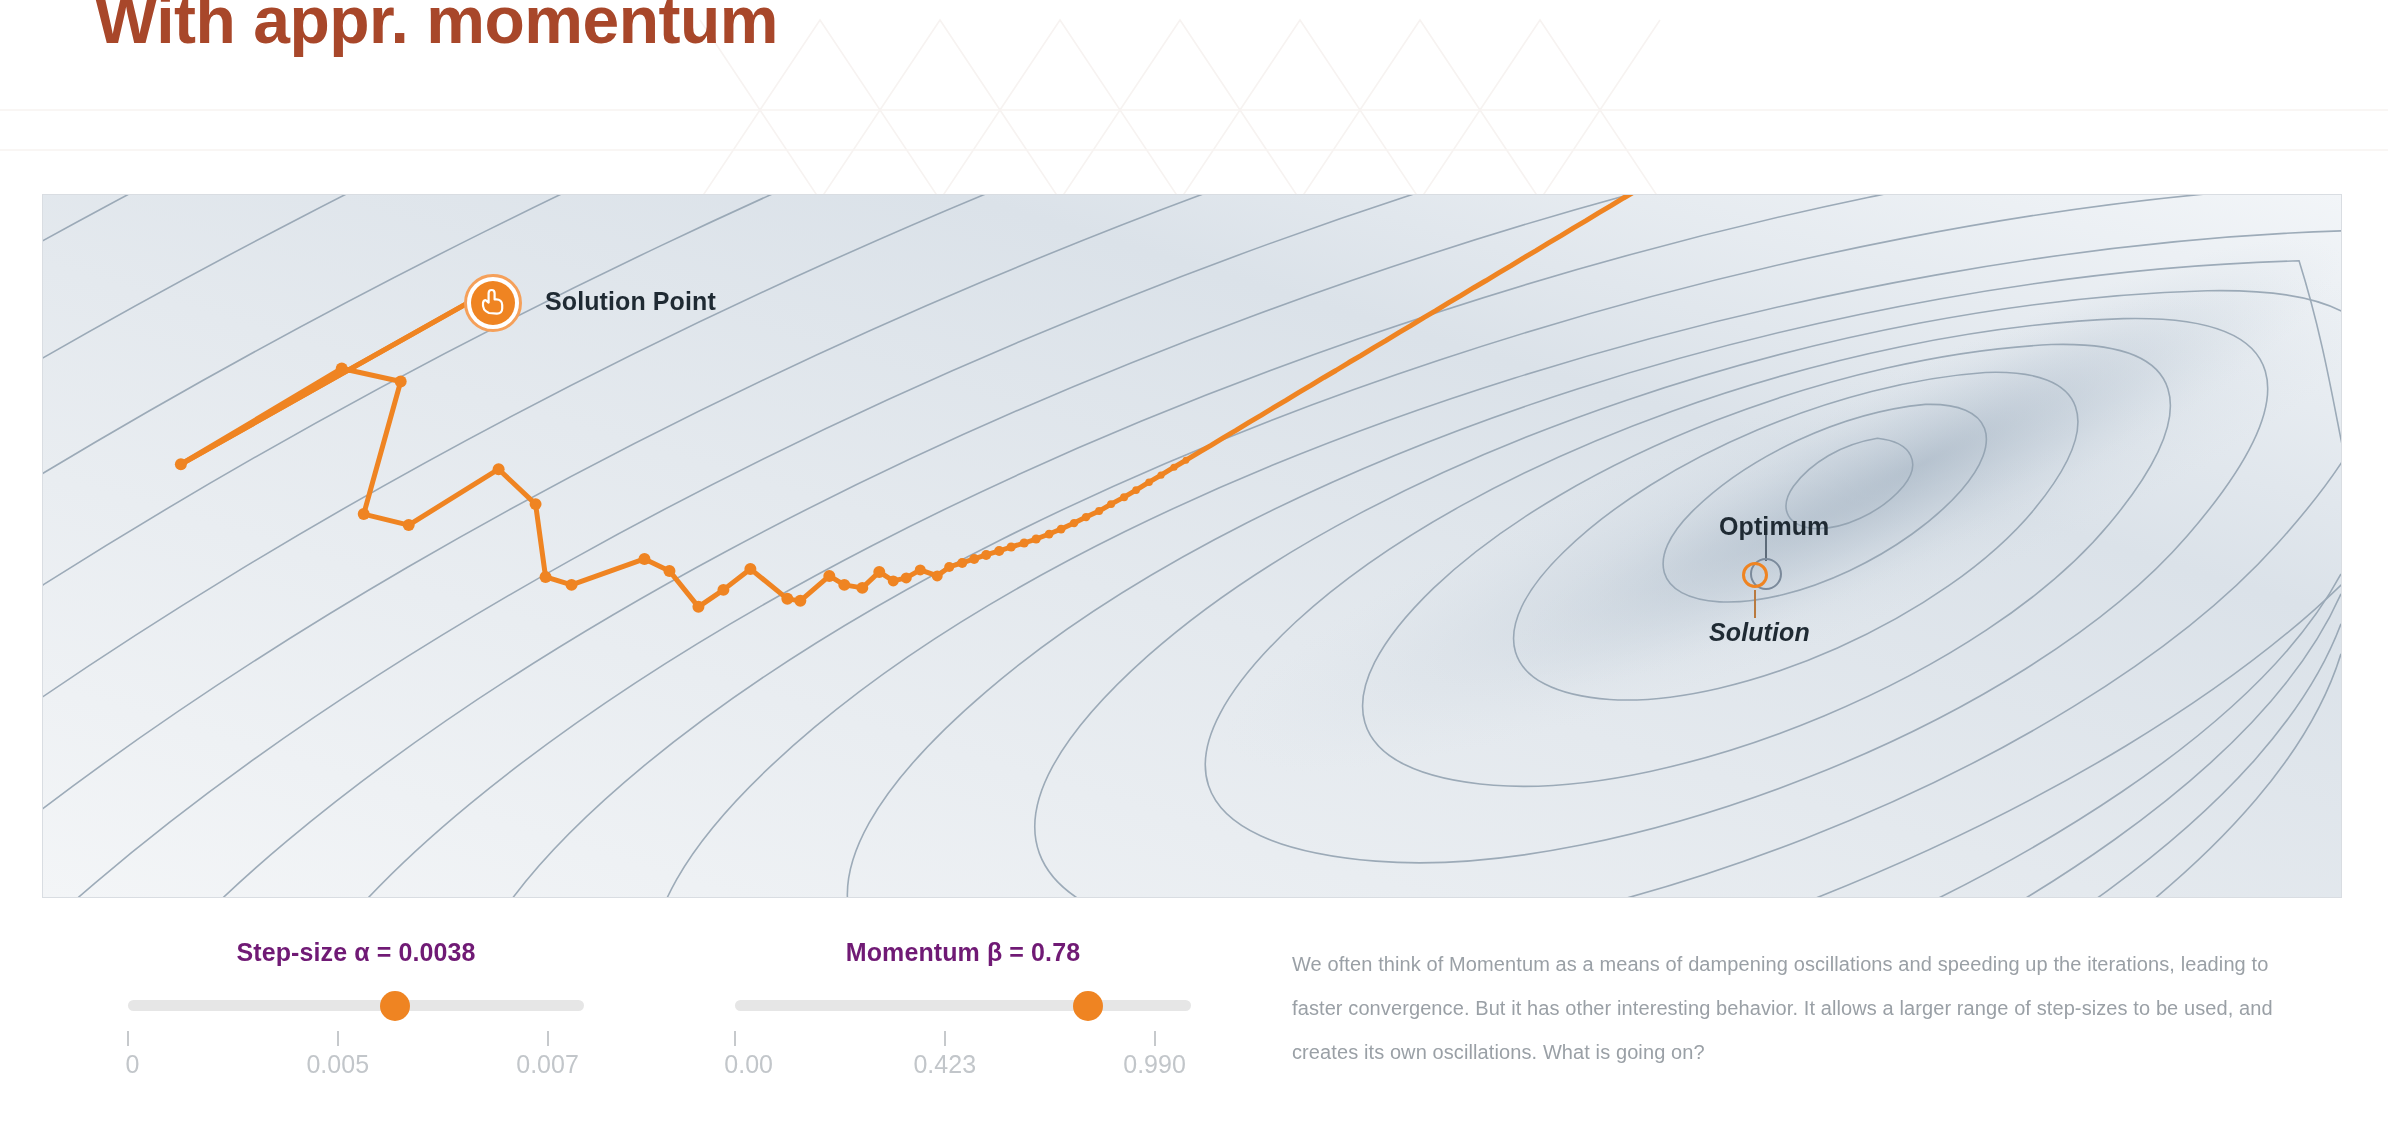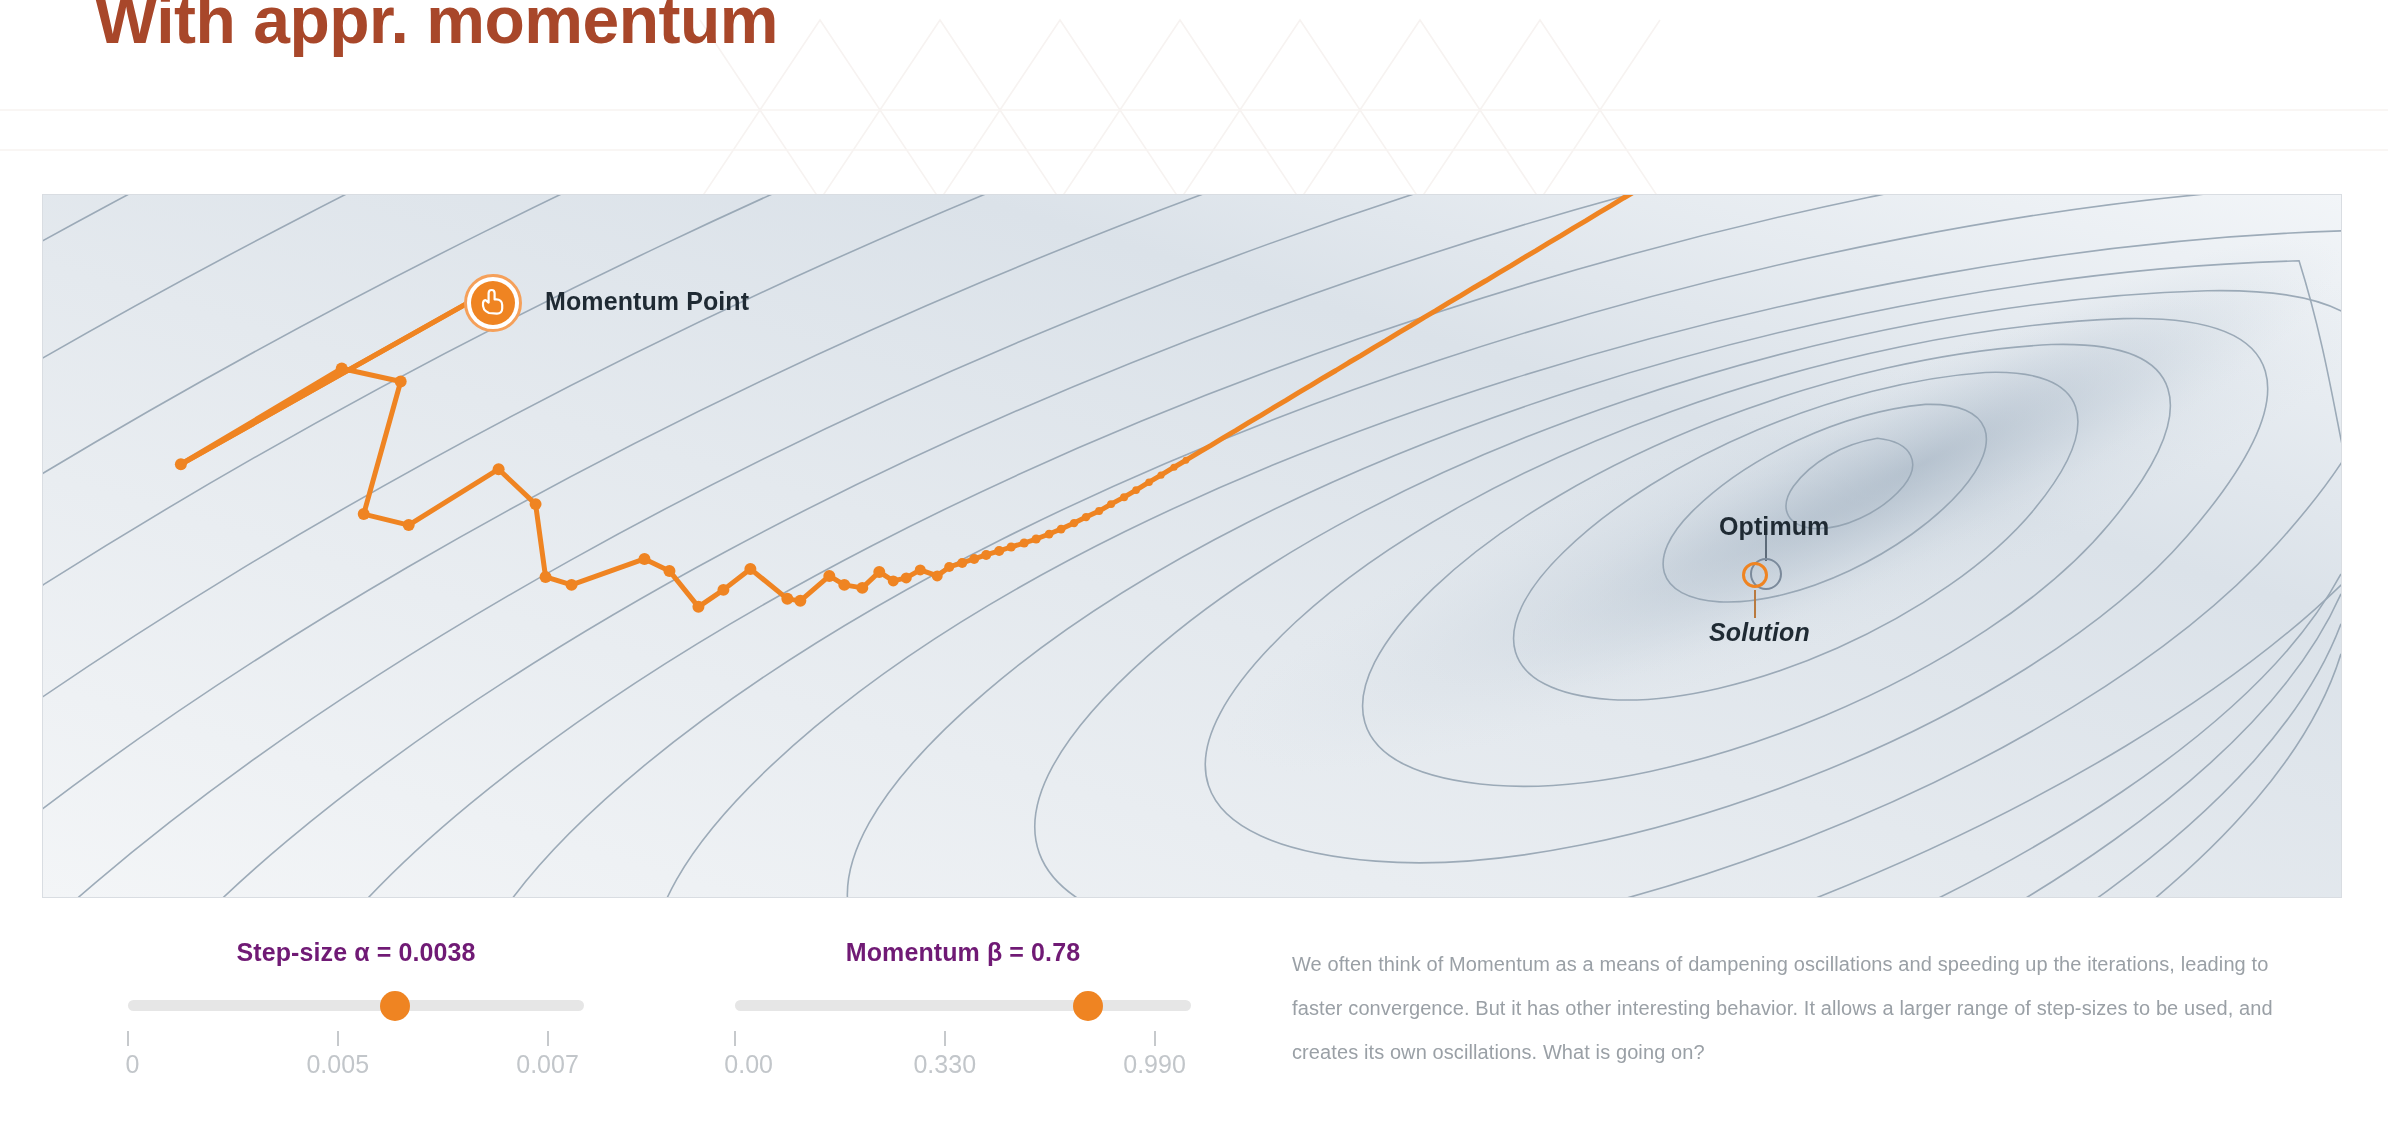--- a/index.html
+++ b/index.html
@@ -321,21 +321,21 @@
 <div id="start-marker">
   <div class="ring"></div>
   <div class="disc"></div>
   <svg class="hand" viewBox="0 0 44 44">
     <path d="M18 33 C13 31 11.5 27 12 23 C12.3 20.5 14 19.6 15.3 20.6 L17.6 22.6 L17.6 13.2
              C17.6 11.2 19.1 10 20.7 10 C22.3 10 23.6 11.3 23.6 13.2 L23.6 19.4
              L25.4 19.4 C28.6 19.4 31.2 21.6 31.2 25 L31.2 28.4
              C31.2 31.4 29.2 33.6 26 33.6 Z" fill="none" stroke="#ffffff" stroke-width="2.2" stroke-linejoin="round" stroke-linecap="round"></path>
   </svg>
 </div>
-<div id="start-label" class="marker-label">Momentum Point</div>
+<div id="start-label" class="marker-label">Solution Point</div>
 
 <div id="optimum-leader" class="leader"></div>
 <div id="optimum-marker"></div>
 <div id="optimum-label" class="marker-label">Optimum</div>
 
 <div id="solution-leader" class="leader"></div>
 <div id="solution-marker"></div>
 <div id="solution-label" class="marker-label">Solution</div>
 
 <div id="controls">
@@ -353,19 +353,19 @@
   </div>
 
   <div id="slider-beta" class="slider-block">
     <div class="slider-title">Momentum β = 0.78</div>
     <div class="slider-track"></div>
     <div class="slider-thumb" style="left:77.5%"></div>
     <div class="tick-mark" style="left:0%"></div>
     <div class="tick-mark" style="left:46%"></div>
     <div class="tick-mark" style="left:92%"></div>
     <div class="tick-label" style="left:3%">0.00</div>
-    <div class="tick-label" style="left:46%">0.330</div>
+    <div class="tick-label" style="left:46%">0.423</div>
     <div class="tick-label" style="left:92%">0.990</div>
   </div>
 
 </div>
 
 <div id="description">We often think of Momentum as a means of dampening oscillations and speeding up the iterations, leading to faster convergence. But it has other interesting behavior. It allows a larger range of step-sizes to be used, and creates its own oscillations. What is going on?</div>
 
 </body></html>

